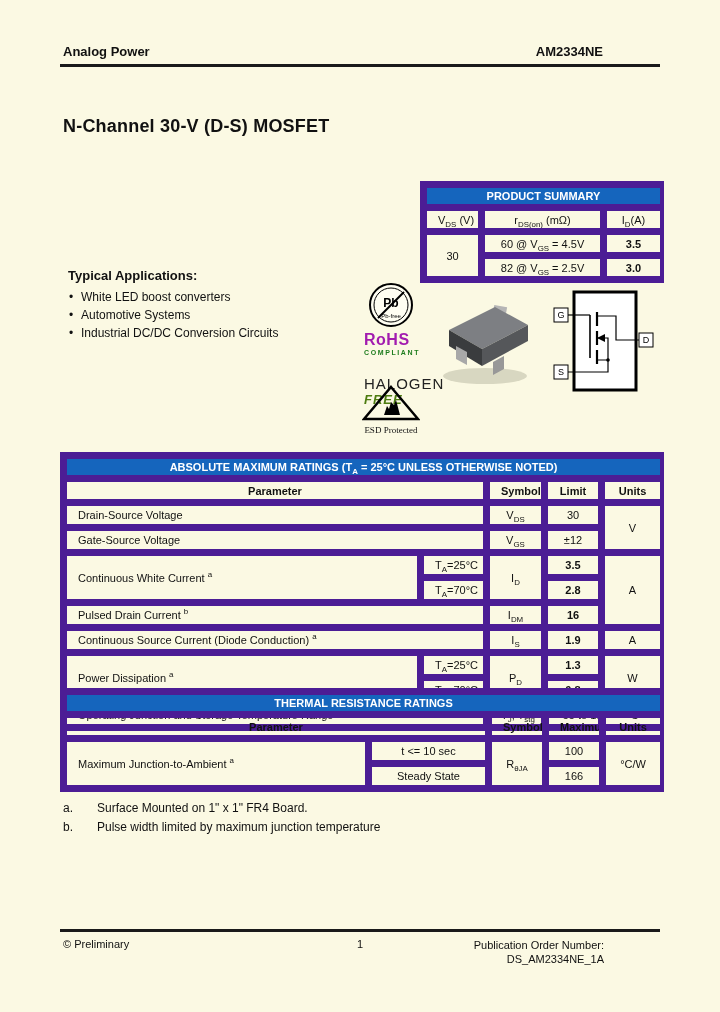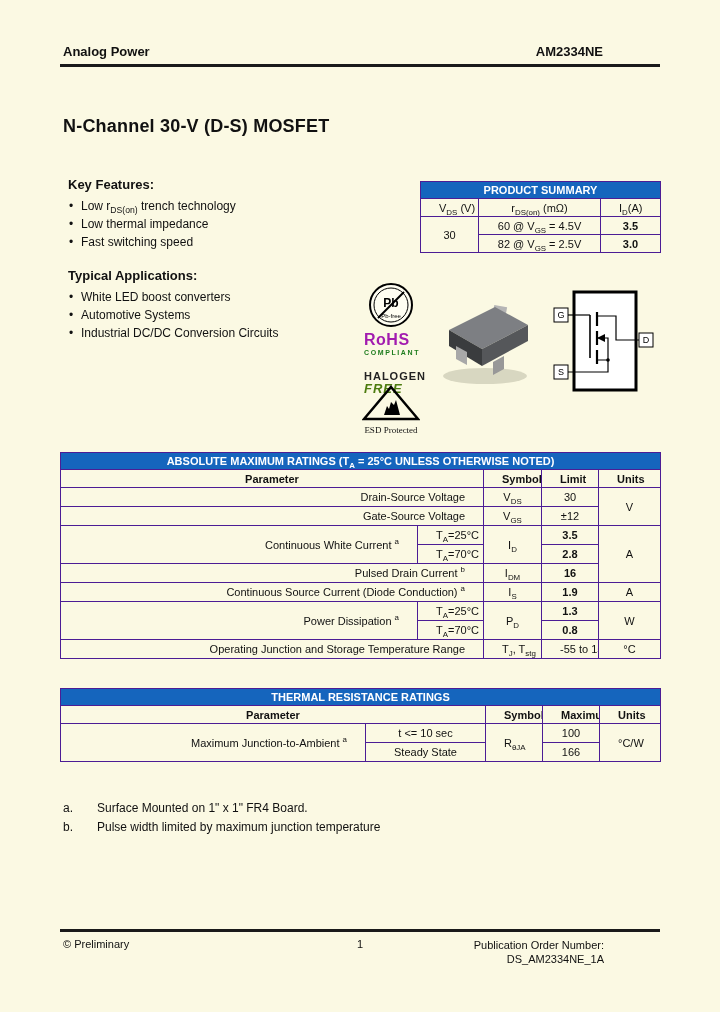--- a/index.html
+++ b/index.html
@@ -19,23 +19,23 @@
   .title{left:63px;top:116px;font-size:18px;font-weight:bold;letter-spacing:.2px}
 
   .block-h{font-size:13px;font-weight:bold;margin-bottom:5px}
   .features{left:68px;top:177px;width:340px;font-size:12px}
   .apps{left:68px;top:268px;width:345px;font-size:12px}
   ul.plain{list-style:none;margin:0;padding:0}
   ul.plain li{position:relative;padding-left:13px;line-height:18px}
   ul.plain li::before{content:"•";position:absolute;left:1px}
 
   table{border-collapse:collapse;table-layout:fixed}
-  td,th{border:1px solid #4c1d95;font-size:11px;padding:0 18px;white-space:nowrap;
+  td,th{border:7px solid #4c1d95;font-size:11px;padding:0 11px;white-space:nowrap;
         overflow:hidden;text-align:center;font-weight:normal}
-  td.l{text-align:right}
+  td.l{text-align:left}
   td.b{font-weight:bold}
   tr.bar th{background:#1565bd;color:#fff;font-weight:bold;height:16px;font-size:11px}
   tr.cols th{font-weight:bold;height:17px}
 
   .ps{left:420px;top:181px}
   .ps table{width:240px}
   .ps td{height:17px}
 
   .amr{left:60px;top:452px}
   .amr table{width:600px}
@@ -50,46 +50,38 @@
   .note-label{width:34px}
 
   .ft-left{left:63px;top:938px;font-size:11px}
   .ft-page{left:0;top:938px;width:720px;text-align:center;font-size:11px}
   .ft-right{right:60px;top:938px;font-size:11px;text-align:right;line-height:14px}
 
   .pb{left:368px;top:282px}
   .rohs{left:364px;top:331px;line-height:1.1}
   .rohs-name{font-size:16px;font-weight:bold;color:#a21caf;letter-spacing:.5px}
   .rohs-compliant{font-size:7px;font-weight:bold;color:#1e7d1e;letter-spacing:1.6px}
-  .rohs-halogen{font-size:11px;font-weight:bold;color:#222;letter-spacing:1px;margin-top:14px}
+  .rohs-halogen{font-size:15px;font-weight:normal;color:#222;letter-spacing:1px;margin-top:20px}
   .rohs-free{font-size:13px;font-weight:bold;font-style:italic;color:#4d7c0f;letter-spacing:1px}
   .esd{left:360px;top:385px;width:62px;text-align:center}
   .esd-cap{font-size:9px;font-family:"Liberation Serif",serif}
   .pkg{left:433px;top:290px}
   .sym{left:546px;top:288px}
 </style>
 </head>
 <body>
 
 <div class="page">
 
   <div class="abs brand">Analog Power</div>
   <div class="abs part">AM2334NE</div>
   <div class="abs rule rule-hdr"></div>
 
   <div class="abs title">N-Channel 30-V (D-S) MOSFET</div>
 
-  <div class="abs features">
-    <div class="block-h">Key Features:</div>
-    <ul class="plain">
-      <li><span>Low r</span><sub>DS(on)</sub><span> trench technology</span></li>
-      <li><span>Low thermal impedance</span></li>
-      <li><span>Fast switching speed</span></li>
-    </ul>
-  </div>
 
   <div class="abs apps">
     <div class="block-h">Typical Applications:</div>
     <ul class="plain">
       <li>White LED boost converters</li>
       <li>Automotive Systems</li>
       <li>Industrial DC/DC Conversion Circuits</li>
     </ul>
   </div>
 

